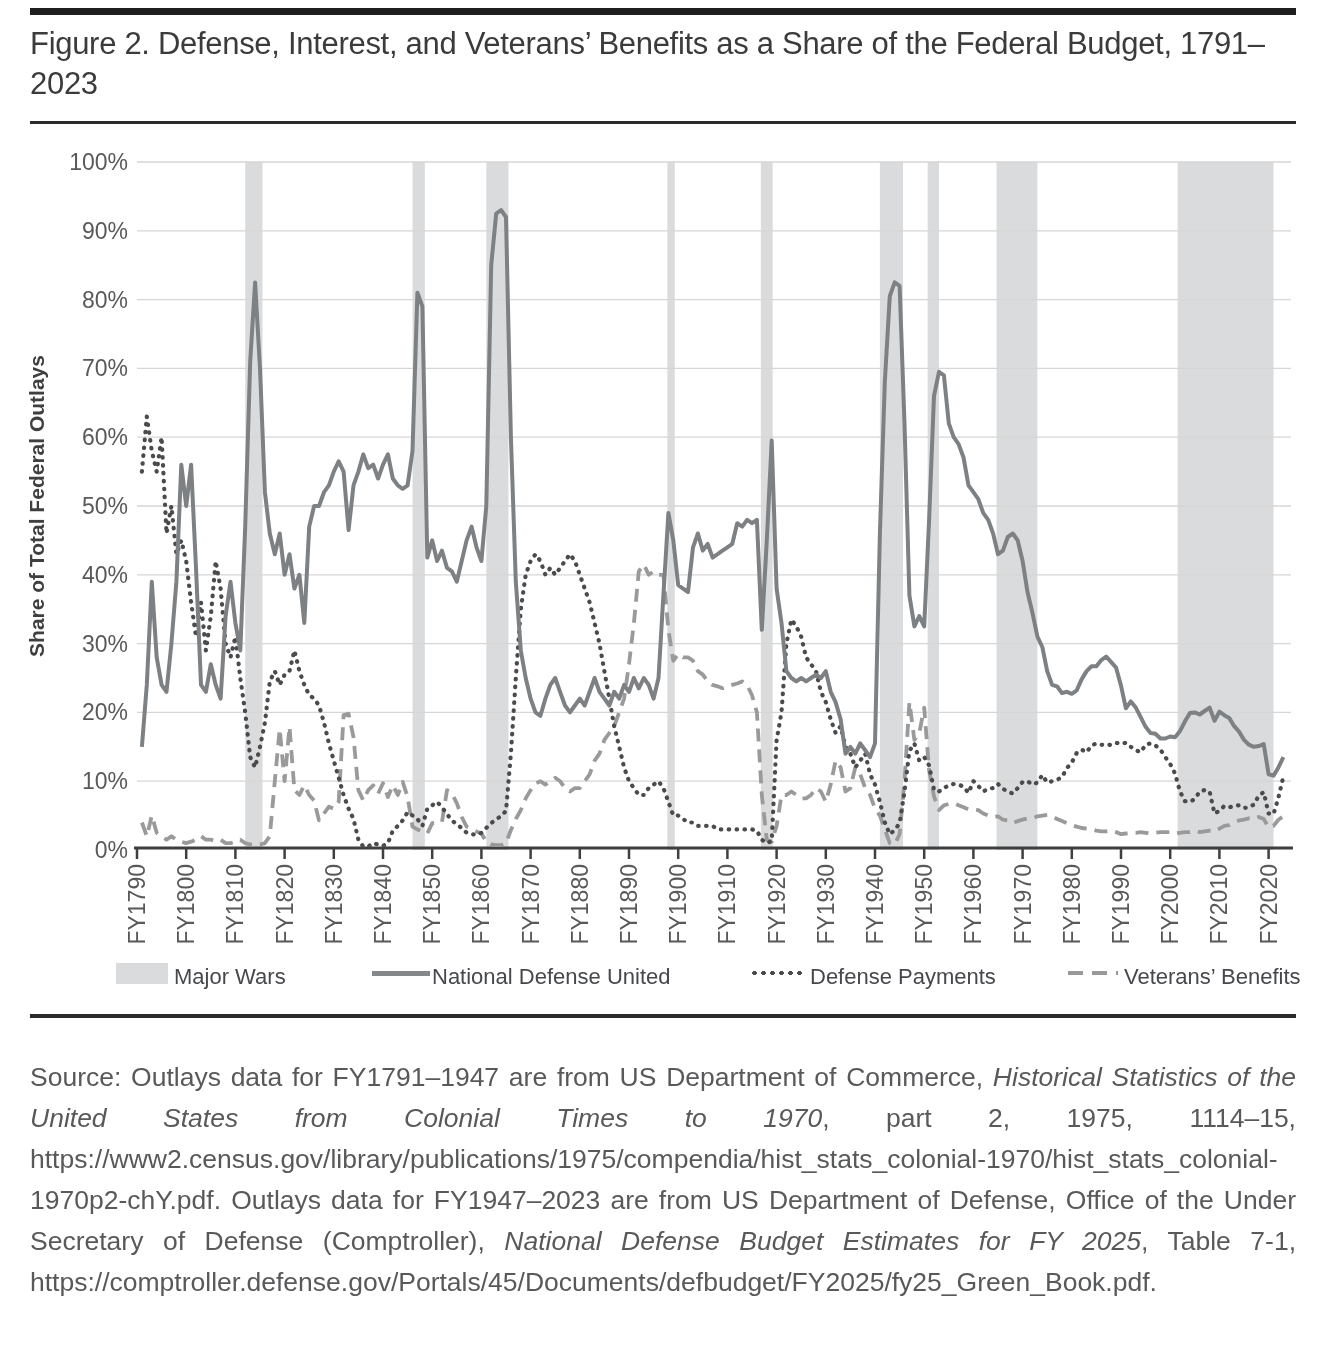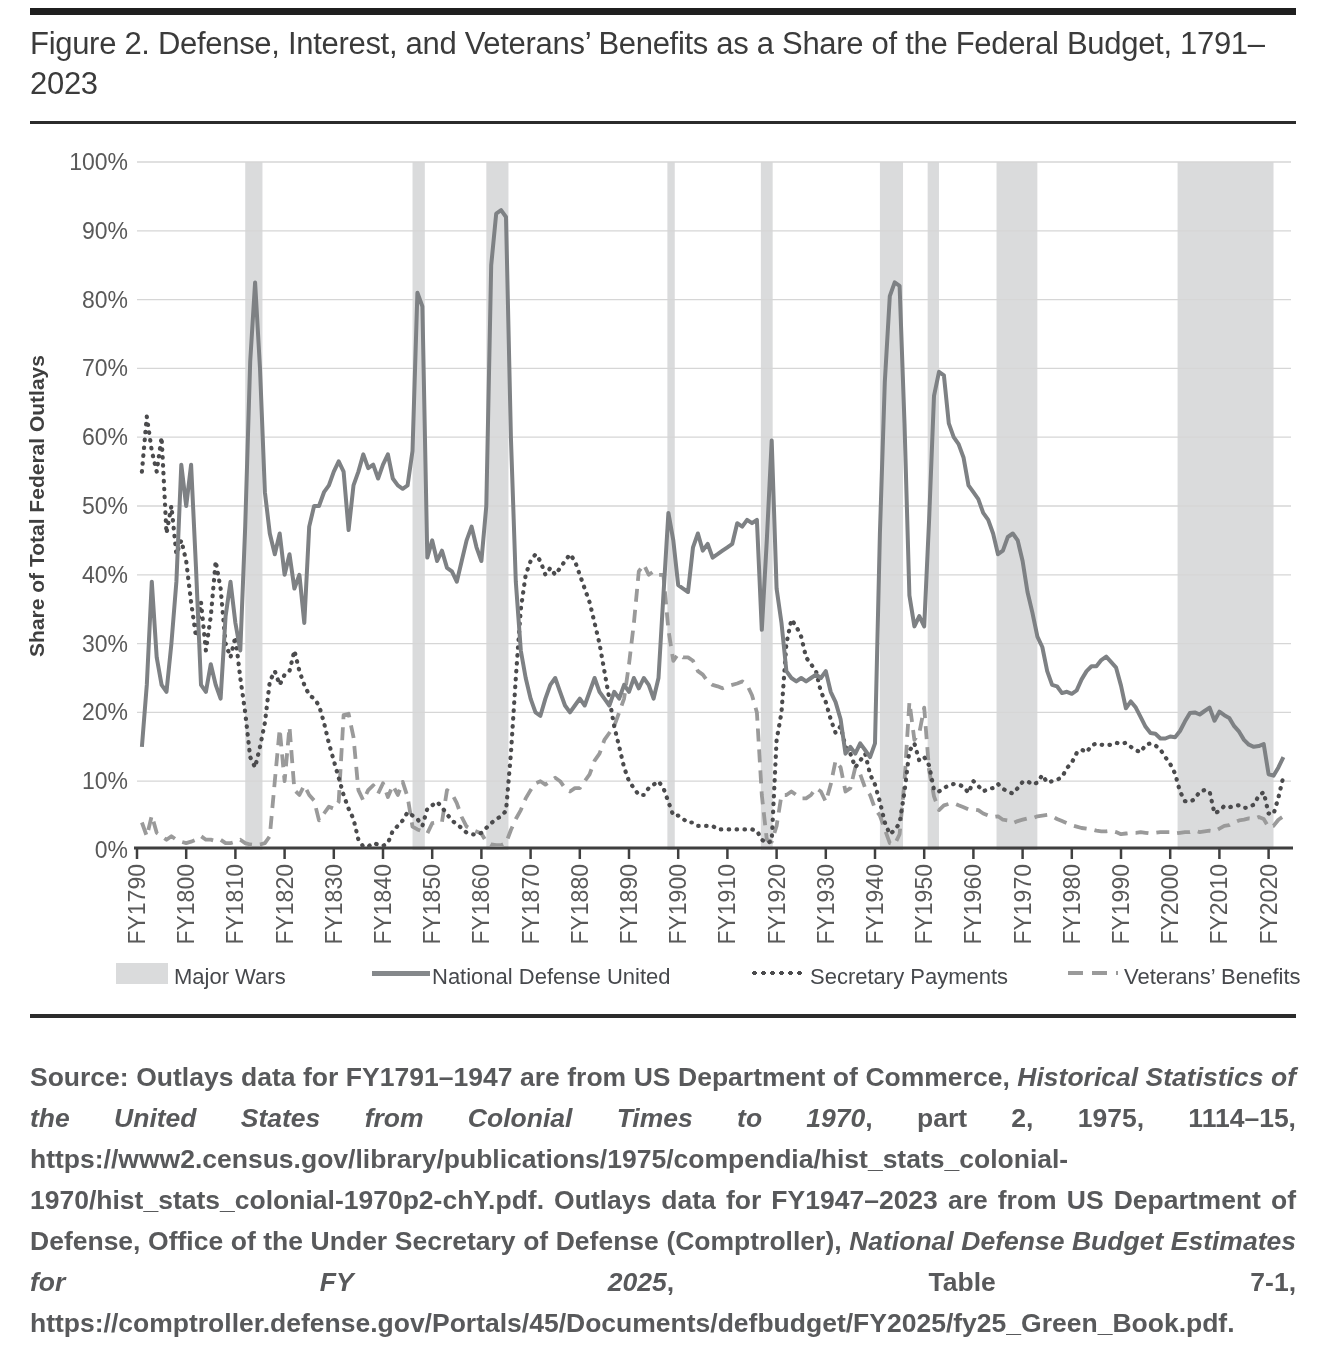--- a/index.html
+++ b/index.html
@@ -16,21 +16,21 @@
   .legend-label { font-size:22px; color:#46484c; margin-left:6px; white-space:nowrap;margin-top:8px; }
   #legend-swatch-wars { width:52px; height:21px; background:#dadbdc; }
   #legend-swatch-defense { width:58px; height:5px; background:#85888b; }
   #legend-swatch-interest { width:54px; height:6px;
       background-image:radial-gradient(circle, #4b4b4d 2.1px, transparent 2.5px);
       background-size:9px 6px; background-position:0 50%; background-repeat:repeat-x; }
   #legend-swatch-veterans { width:50px; height:4.5px;
       background:repeating-linear-gradient(90deg, #9a9a9a 0 15px, transparent 15px 24px); }
   #source-rule { left:30px; top:1014px; width:1266px; height:3.5px; background:#2b2b2b; }
   #source-note { left:30px; top:1030px; width:1266px; font-size:26.5px; line-height:41px;
-                 color:#58595b; text-align:justify; overflow-wrap:break-word; word-break:break-word;font-weight:bold; }
+                 color:#58595b; text-align:justify; overflow-wrap:break-word; word-break:break-word; }
   #source-note .it { font-style:italic; }
 </style>
 </head>
 <body>
 
 <div class="abs" id="top-bar"></div>
 <div class="abs" id="figure-title">Figure 2. Defense, Interest, and Veterans’ Benefits as a Share of the Federal Budget, 1791–2023</div>
 <div class="abs" id="title-rule"></div>
 
 <svg class="abs" id="chart-svg" width="1326" height="1010" viewBox="0 0 1326 1010">
@@ -123,21 +123,21 @@
   <div class="legend-item" style="left:116px">
     <div id="legend-swatch-wars"></div>
     <span class="legend-label">Major Wars</span>
   </div>
   <div class="legend-item" style="left:372px">
     <div id="legend-swatch-defense"></div>
     <span class="legend-label" style="margin-left:2px">National Defense United</span>
   </div>
   <div class="legend-item" style="left:750px">
     <div id="legend-swatch-interest"></div>
-    <span class="legend-label">Secretary Payments</span>
+    <span class="legend-label">Defense Payments</span>
   </div>
   <div class="legend-item" style="left:1068px">
     <div id="legend-swatch-veterans"></div>
     <span class="legend-label">Veterans’ Benefits</span>
   </div>
 </div>
 
 <div class="abs" id="source-rule"></div>
 <p class="abs" id="source-note"><span>Source: Outlays data for FY1791–1947 are from US Department of Commerce, </span><span class="it">Historical Statistics of the United States from Colonial Times to 1970</span><span>, part 2, 1975, 1114–15, https://www2.census.gov/library/publications/1975/compendia/hist_stats_colonial-1970/hist_stats_colonial-1970p2-chY.pdf. Outlays data for FY1947–2023 are from US Department of Defense, Office of the Under Secretary of Defense (Comptroller), </span><span class="it">National Defense Budget Estimates for FY 2025</span><span>, Table 7-1, https://comptroller.defense.gov/Portals/45/Documents/defbudget/FY2025/fy25_Green_Book.pdf.</span></p>
 

